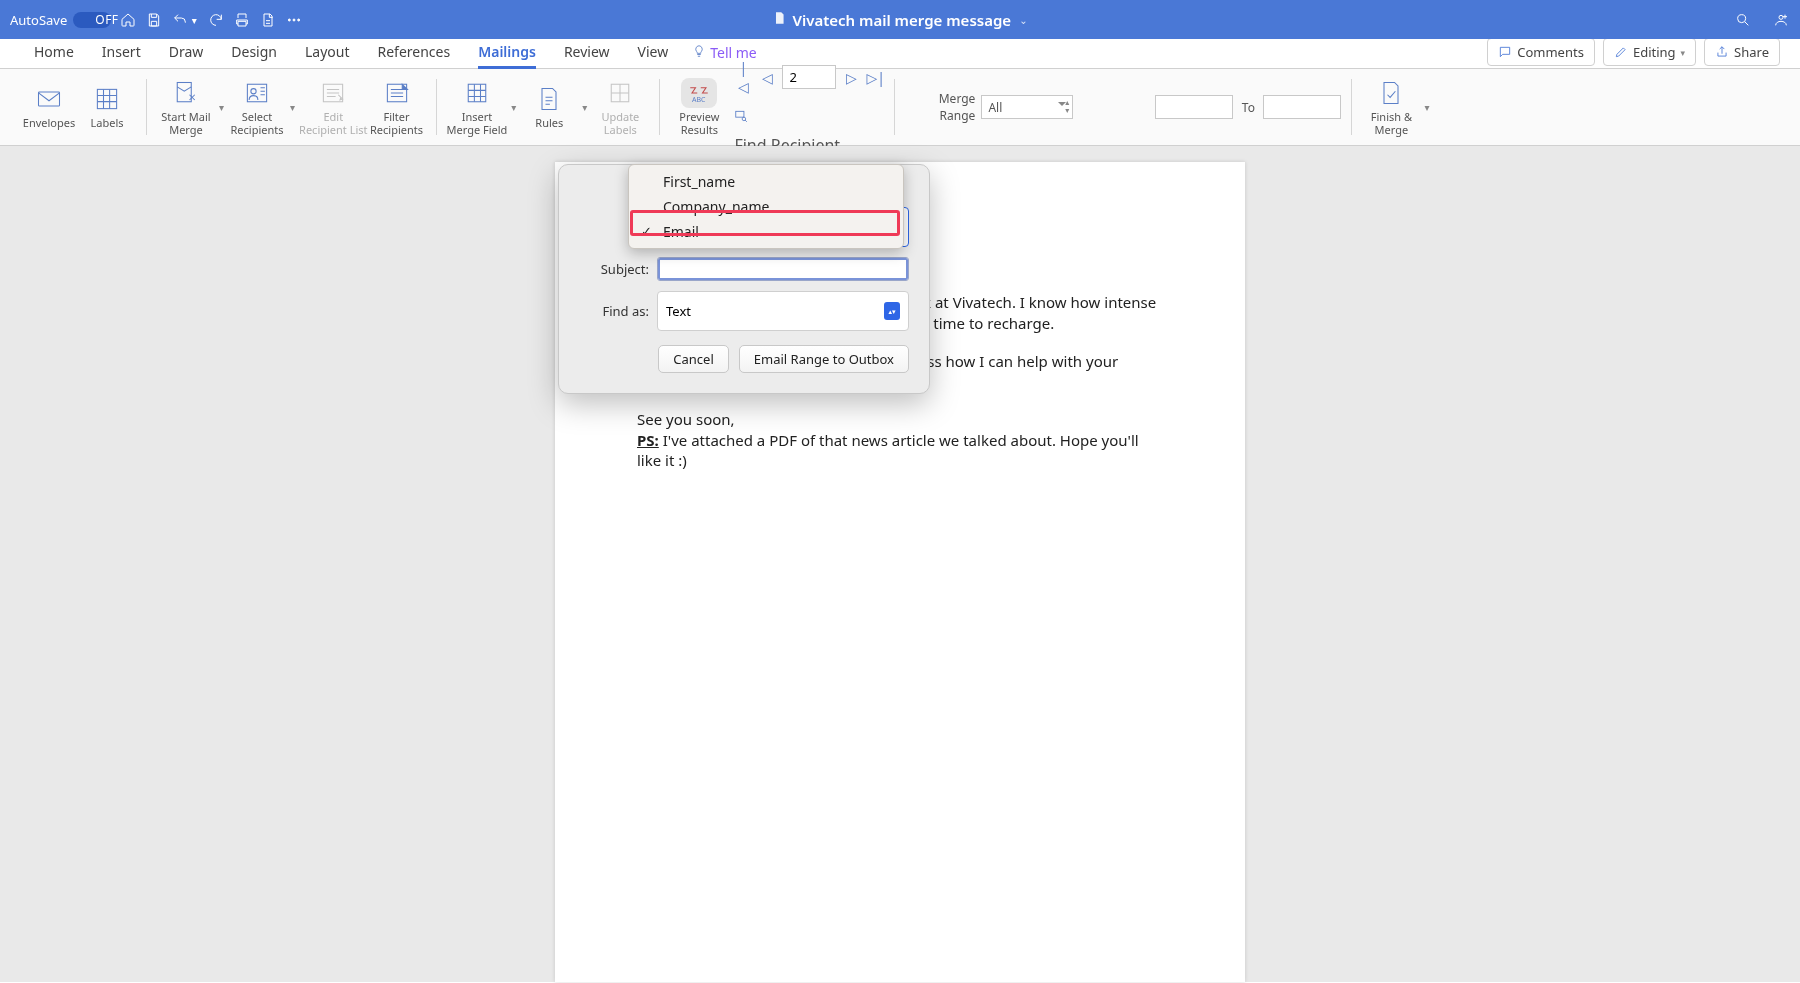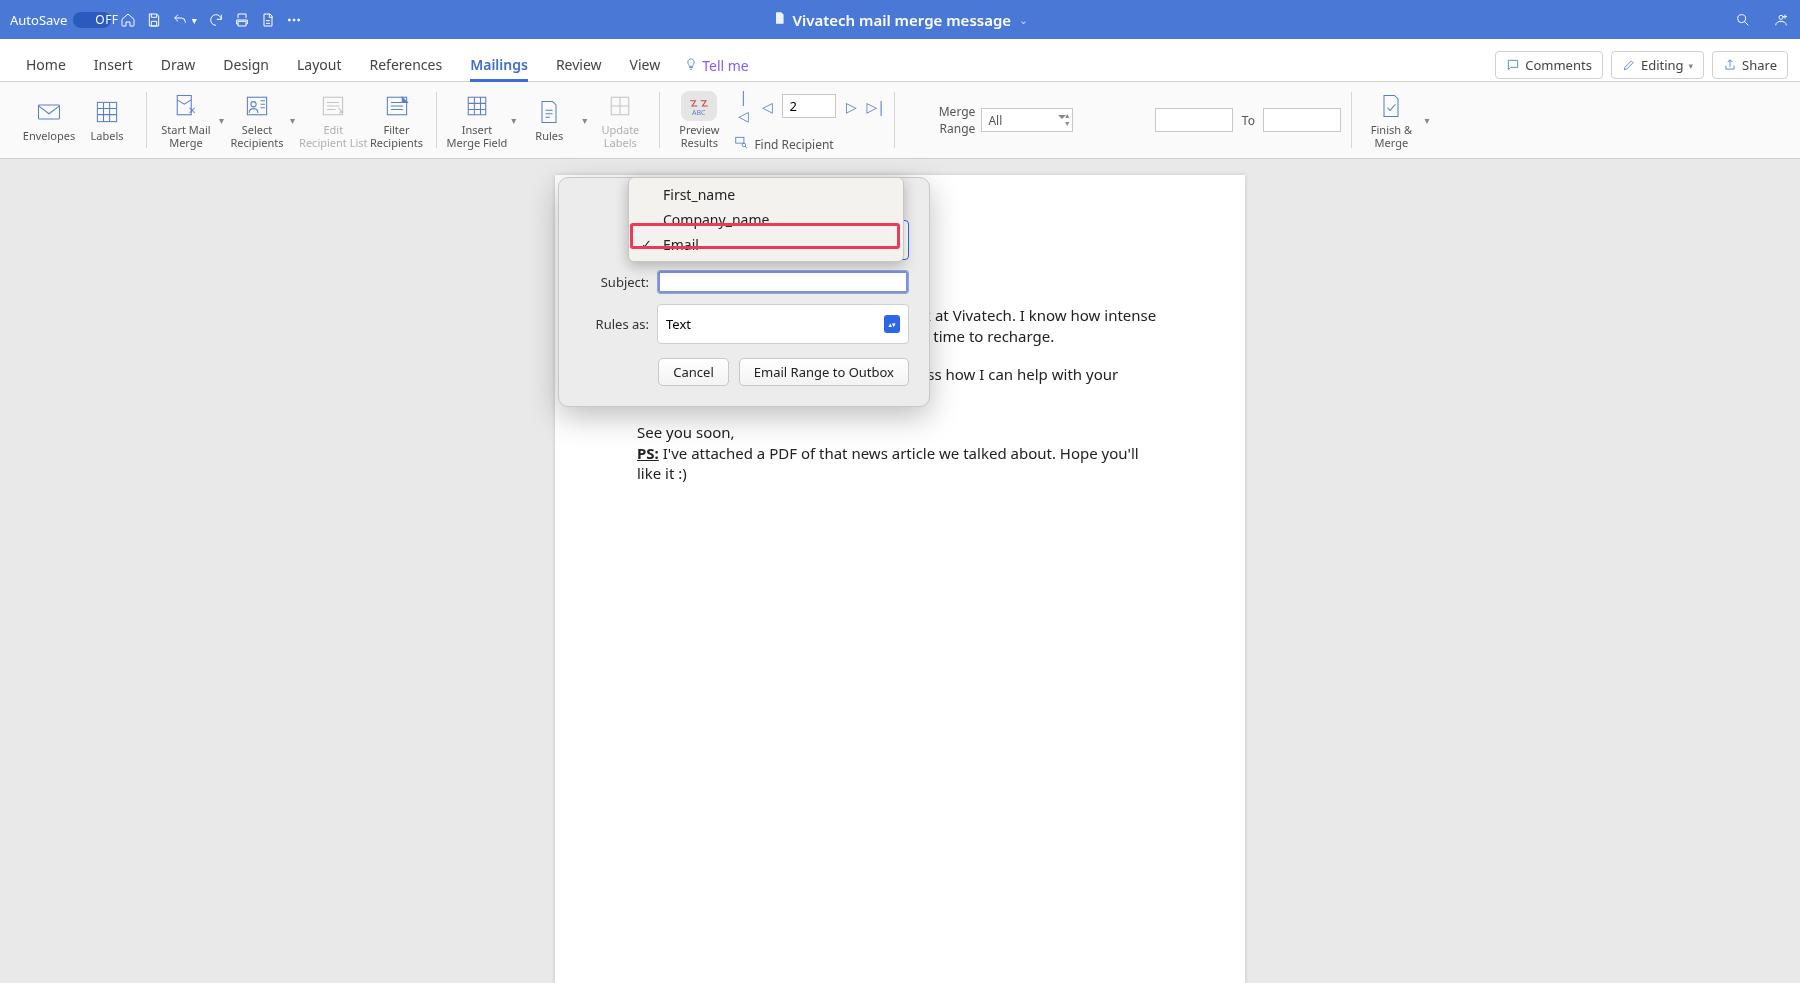--- a/index.html
+++ b/index.html
@@ -29,23 +29,23 @@
   .chev { width:10px; text-align:center; font-size:10px; color:#fff; cursor:pointer;}
   .tb-center { position: absolute; left: 50%; transform: translateX(-50%); display: flex; align-items: center; gap: 6px; }
   .doc-icon svg { width:14px; height:16px; fill:#fff; opacity:0.9;}
   .doc-title { font-size: 15px; font-weight: 600; }
   .doc-chev { font-size: 10px; margin-left: 2px; opacity:0.8;}
   .tb-right { margin-left: auto; display: flex; gap: 20px; align-items: center; }
 
   
   .tabs-row {
     background: #fff;
-    height: 43px;
+    height: 30px;
     display: flex; align-items: flex-end;
-    padding: 0 12px;
+    padding: 0 20px;
     border-bottom: 1px solid #d0d0d0;
   }
   .tab {
     padding: 6px 14px 7px;
     font-size: 14px;
     color: #444;
     cursor: pointer;
     position: relative;
   }
   .tab.active { color: #3e6dd6; font-weight: 600; }
@@ -86,21 +86,21 @@
   .rbtn.disabled .bicon svg { stroke:#c4c4c4; }
   .dropchev { font-size:10px; color:#888; align-self:center; padding:0 4px; cursor:pointer;}
 
   .preview-btn { background:#e5e5e5; border-radius:8px; padding:2px 4px;}
   .nav-icons { display:flex; gap:6px; align-items:center; }
   .nav-icons span { cursor:pointer; color:#5b7fc7; font-size:14px; width:18px; text-align:center;}
   .record-field {
     width: 54px; height: 24px; border:1px solid #c8c8c8; background:#fff;
     font-size: 13px; padding: 0 6px;
   }
-  .find-row { display:flex; align-items:center; gap:6px; font-size:12px; color:#555; cursor:pointer; margin-top:6px;}
+  .find-row { display:flex; align-items:flex-start; gap:6px; font-size:16px; color:#555; cursor:pointer; margin-top:6px;flex-direction:column;}
   .merge-range-grp { display:flex; flex-direction:row; gap:6px; font-size:12px; color:#555; }
   .mr-row { display:flex; align-items:center; gap:6px;}
   .mr-select { width:92px; height:24px; border:1px solid #c8c8c8; background:#fff; font-size:12px; padding:0 18px 0 6px; position:relative; display:flex; align-items:center;}
   .mr-select::after { content:""; position:absolute; right:6px; width:0;height:0;border-left:4px solid transparent;border-right:4px solid transparent;border-top:4px solid #888; top:6px;}
   .mr-select .updn { position:absolute; right:3px; top:2px; font-size:8px; line-height:8px; color:#888;}
   .mr-input { width:78px; height:24px; border:1px solid #c8c8c8; background:#fff; font-size:12px; padding:0 6px;}
   .mr-label { width:70px; text-align:right; }
 
   
   .canvas {
@@ -498,21 +498,21 @@
       <div class="dselect" style="border-color:#2e66e6;">
         <span></span>
         <span class="stepper">▴▾</span>
       </div>
     </div>
     <div class="drow">
       <span class="dlabel">Subject:</span>
       <input class="dfield focus" value="" style="">
     </div>
     <div class="drow">
-      <span class="dlabel">Rules as:</span>
+      <span class="dlabel">Find as:</span>
       <div class="dselect">
         <span>Text</span>
         <span class="stepper">▴▾</span>
       </div>
     </div>
     <div class="dbtns">
       <button class="dbtn">Cancel</button>
       <button class="dbtn">Email Range to Outbox</button>
     </div>
   </div>

